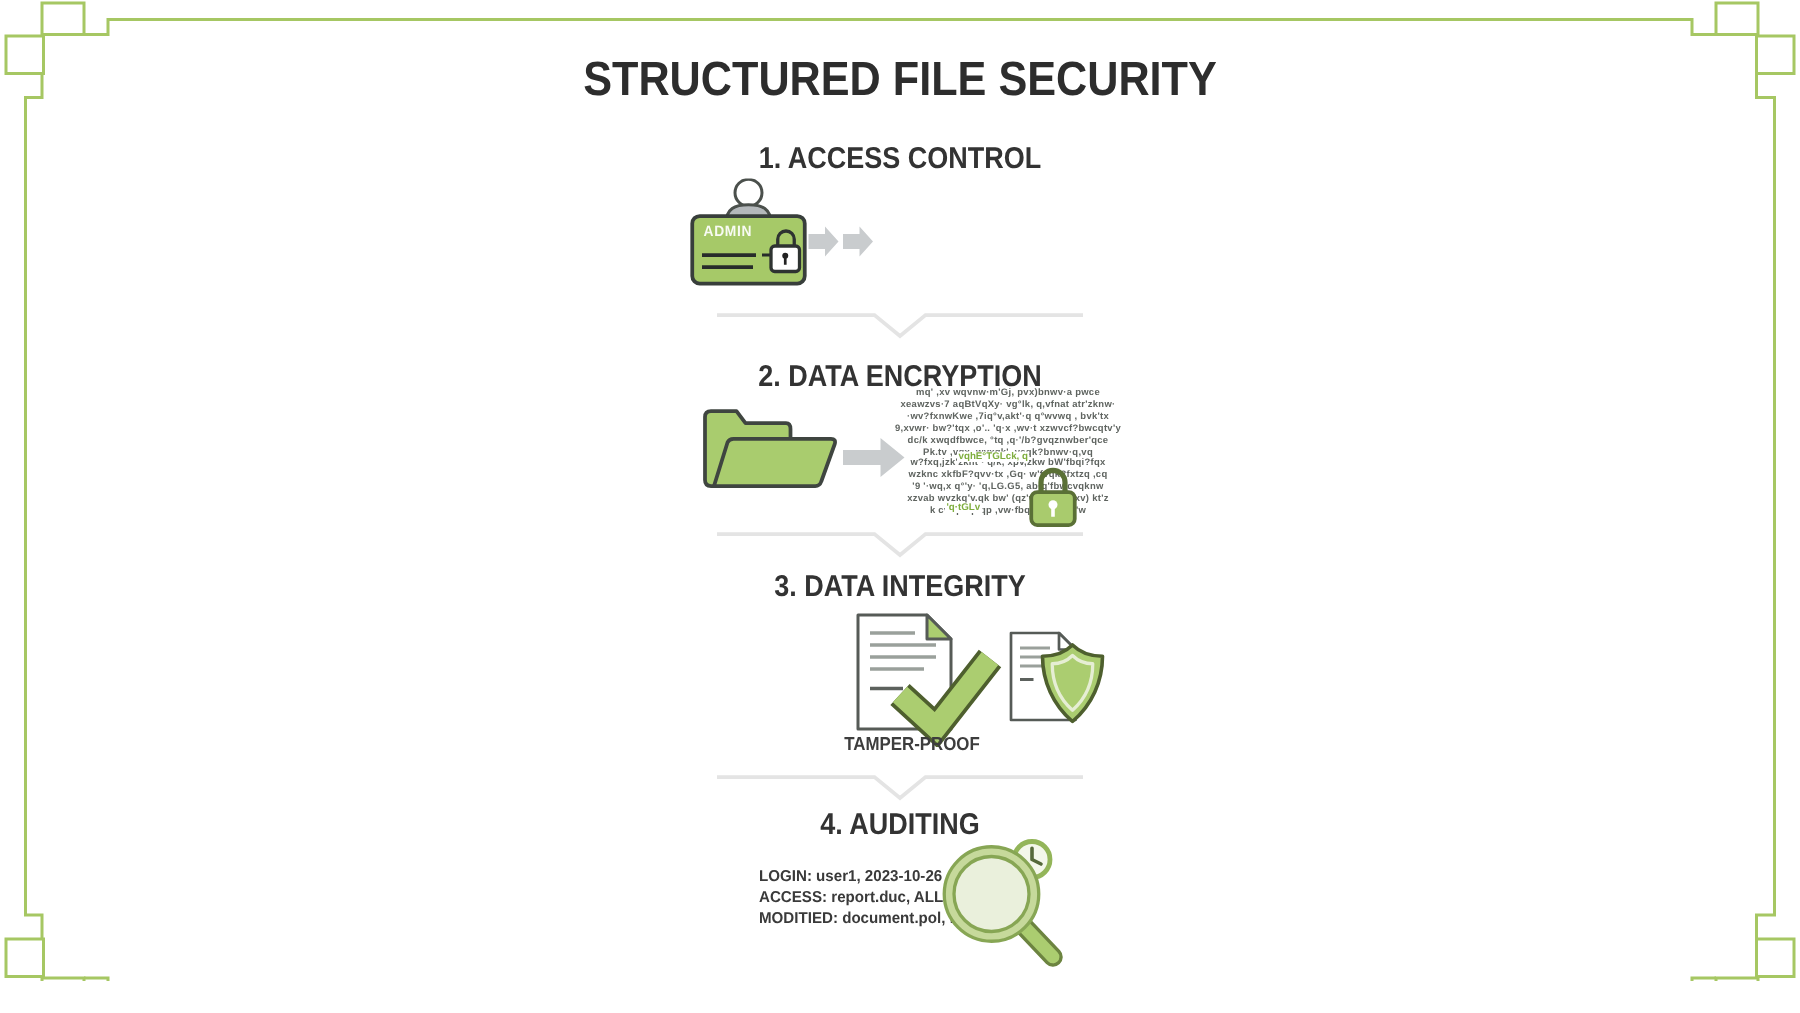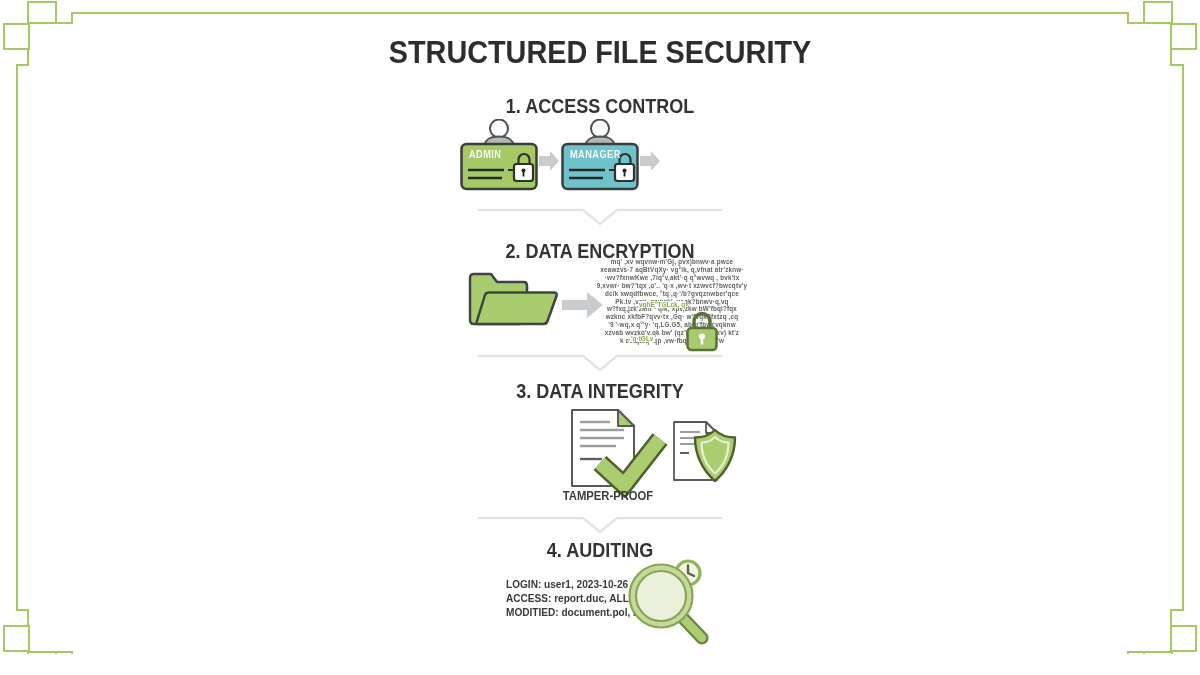--- a/index.html
+++ b/index.html
@@ -105,39 +105,20 @@
           <rect x="62.6" y="52" width="1.8" height="5.5" fill="#222222"></rect>
         </g>
       </svg>
       <span class="card-label">ADMIN</span>
     </div>
 
     <svg class="flow-arrow" width="23" height="72" viewBox="0 0 23 72">
       <polygon points="1,37 12,37 12,32 21,42 12,52 12,47 1,47" fill="#c9ccce"></polygon>
     </svg>
 
-    <div class="card-cell">
-      <svg width="78" height="72" viewBox="0 0 78 72">
-        <circle cx="39" cy="9.5" r="9" fill="#ffffff" stroke="#4b504c" stroke-width="2"></circle>
-        <path d="M24,30 C24,20 30,17.5 39,17.5 C48,17.5 54,20 54,30 Z" fill="#b4b8bb" stroke="#4b504c" stroke-width="2"></path>
-        <rect x="1.5" y="25" width="75" height="45" rx="5" class="fill-manager" stroke="#383e3b" stroke-width="2.5"></rect>
-        <g stroke="#272c2a" stroke-width="2.5">
-          <line x1="8" y1="51" x2="44" y2="51"></line>
-            <line x1="48" y1="51" x2="55" y2="51" stroke-width="2"></line>
-          <line x1="8" y1="59" x2="42" y2="59"></line>
-        </g>
-        <g>
-          <path d="M58.5,45 v-4.5 a5.5,5.5 0 0 1 11,0 V45" fill="none" stroke="#2e3331" stroke-width="2.2"></path>
-          <rect x="54" y="45" width="19" height="17" rx="2.5" fill="#ffffff" stroke="#2e3331" stroke-width="2.2"></rect>
-          <circle cx="63.5" cy="51.5" r="2" fill="#222222"></circle>
-          <rect x="62.6" y="52" width="1.8" height="5.5" fill="#222222"></rect>
-        </g>
-      </svg>
-      <span class="card-label">MANAGER</span>
-    </div>
 
     <svg class="flow-arrow" width="23" height="72" viewBox="0 0 23 72">
       <polygon points="1,37 12,37 12,32 21,42 12,52 12,47 1,47" fill="#c9ccce"></polygon>
     </svg>
 
   </div>
 
   <svg class="abs divider" style="top:205px" viewBox="0 0 260 24">
     <path d="M8,5 H113 L130,19 L147,5 H252" fill="none" stroke="#e4e4e4" stroke-width="2.5"></path>
   </svg>

